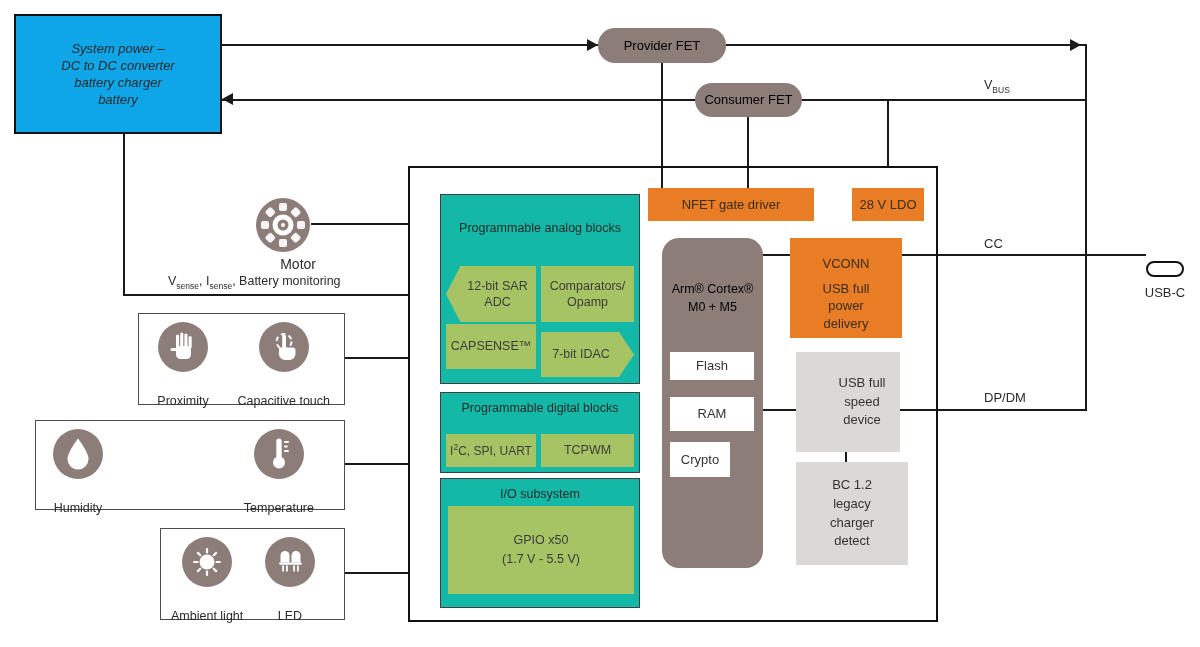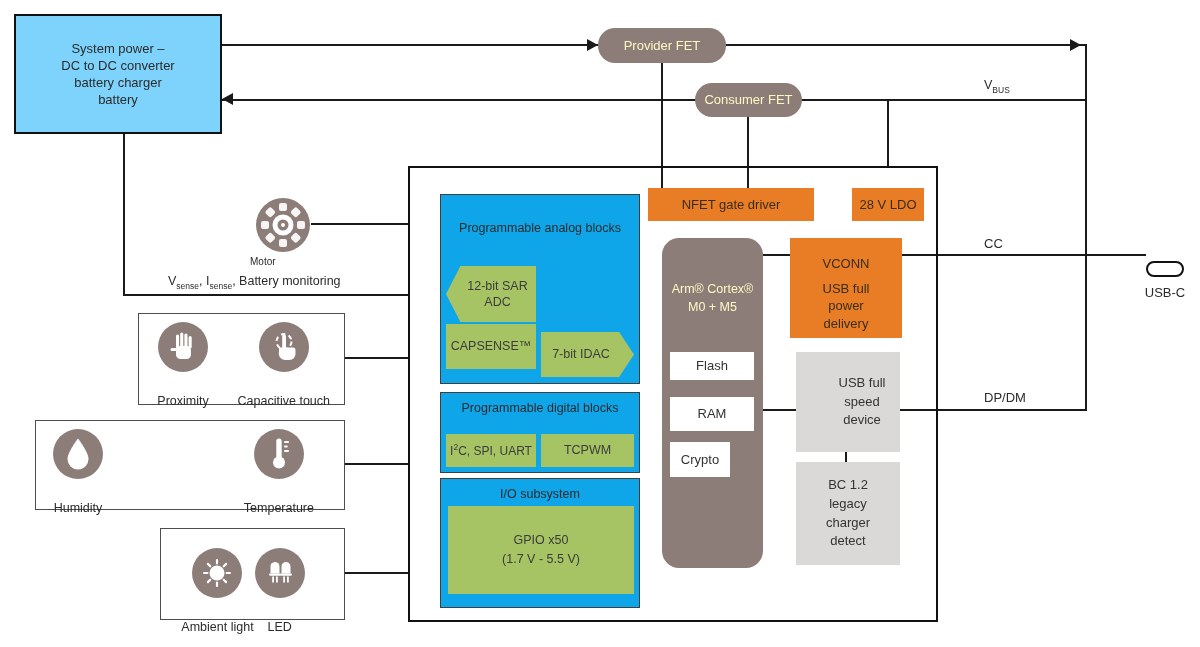--- a/index.html
+++ b/index.html
@@ -5,25 +5,25 @@
   :root{
     --orange:#e87d25; --green:#a7c465; --taupe:#8c7d79; --gray:#dbd9d7; --line:#1a1a1a;
   }
   html,body{margin:0;padding:0;}
   body{font-family:"Liberation Sans",sans-serif;color:#2b2b2b;background:#fff;}
   #diagram{position:relative;width:1200px;height:647px;background:#fff;overflow:hidden;font-size:13px;}
   .wire{position:absolute;background:var(--line);}
   .arrow-r{position:absolute;width:0;height:0;border-top:6px solid transparent;border-bottom:6px solid transparent;border-left:11px solid var(--line);}
   .arrow-l{position:absolute;width:0;height:0;border-top:6px solid transparent;border-bottom:6px solid transparent;border-right:11px solid var(--line);}
   .box{position:absolute;box-sizing:border-box;display:flex;flex-direction:column;align-items:center;justify-content:center;text-align:center;line-height:1.32;}
-  .outline{border:2px solid #111;background:#7dd3fc;}
-  .thin{border:1.5px solid #3f3f3f;background:#0ea5e9;}
+  .outline{border:2px solid #111;background:#0ea5e9;font-style:italic;}
+  .thin{border:1.5px solid #3f3f3f;background:#14b8a6;}
   .green{background:var(--green);color:#3c3c3c;}
   .orange{background:var(--orange);color:#3a2d1d;}
-  .taupe{background:var(--taupe);color:#fef9c3;border-radius:17px;}
+  .taupe{background:var(--taupe);color:#000000;border-radius:17px;}
   .graybox{background:var(--gray);color:#333;}
   .whitebox{background:#fff;color:#333;}
   .lbl{position:absolute;white-space:nowrap;}
   .title{position:absolute;left:0;right:0;text-align:center;}
   sub{font-size:8.5px;}
   sup{font-size:8.5px;}
   .sensor-group{position:absolute;border:1.5px solid #4d4d4d;box-sizing:border-box;display:flex;justify-content:space-between;align-items:flex-start;background:#fff;}
   .sensor{display:flex;flex-direction:column;align-items:center;gap:18px;font-size:12.5px;}
   .chip-border{position:absolute;box-sizing:border-box;border:2.5px solid #111;background:transparent;}
   .ctr{text-align:center;}
@@ -82,21 +82,21 @@
         <rect x="25" y="7" width="8" height="8" rx="2" transform="rotate(180 29 29)"></rect>
         <rect x="25" y="7" width="8" height="8" rx="2" transform="rotate(225 29 29)"></rect>
         <rect x="25" y="7" width="8" height="8" rx="2" transform="rotate(270 29 29)"></rect>
         <rect x="25" y="7" width="8" height="8" rx="2" transform="rotate(315 29 29)"></rect>
       </g>
       <circle cx="29" cy="29" r="10.5" fill="#fff"></circle>
       <circle cx="29" cy="29" r="5.5" fill="#8c7d79"></circle>
       <circle cx="29" cy="29" r="2" fill="#fff"></circle>
     </svg>
   </div>
-  <div class="lbl ctr" style="left:250px;top:256px;width:66px;text-align:left;font-size:10px;">Motor</div>
+  <div class="lbl ctr" style="left:250px;top:256px;width:66px;text-align:right;font-size:14px;">Motor</div>
 
   <div class="lbl" style="left:168px;top:274px;font-size:12.5px;">
     <span>V</span><sub>sense</sub><span>, </span><span>I</span><sub>sense</sub><span>, Battery monitoring</span>
   </div>
 
   <div class="sensor-group" style="left:138px;top:313px;width:207px;height:92px;padding:7px 14px 0 18px;">
     <div class="sensor">
       <span>
         <svg width="52" height="52" viewBox="0 0 52 52">
           <circle cx="26" cy="26" r="25" fill="#8c7d79"></circle>
@@ -145,21 +145,21 @@
             <rect x="31" y="13" width="5" height="2" rx="1"></rect>
             <rect x="31" y="17.5" width="3.8" height="2" rx="1"></rect>
             <rect x="31" y="22" width="5" height="2" rx="1"></rect>
           </g>
         </svg>
       </span>
       <span>Temperature</span>
     </div>
   </div>
 
-  <div class="sensor-group" style="left:160px;top:528px;width:185px;height:92px;padding:18px 28px 0 10px;justify-content:center;">
+  <div class="sensor-group" style="left:160px;top:528px;width:185px;height:92px;padding:7px 28px 0 10px;">
     <div class="sensor">
       <span>
         <svg width="52" height="52" viewBox="0 0 52 52">
           <circle cx="26" cy="26" r="25" fill="#8c7d79"></circle>
           <g fill="#fff">
             <circle cx="26" cy="26" r="7.5"></circle>
             <rect x="24.9" y="12" width="2.2" height="5.5" rx="1.1"></rect>
             <rect x="24.9" y="12" width="2.2" height="5.5" rx="1.1" transform="rotate(45 26 26)"></rect>
             <rect x="24.9" y="12" width="2.2" height="5.5" rx="1.1" transform="rotate(90 26 26)"></rect>
             <rect x="24.9" y="12" width="2.2" height="5.5" rx="1.1" transform="rotate(135 26 26)"></rect>
@@ -194,20 +194,21 @@
 
   <div class="chip-border" style="left:408px;top:166px;width:530px;height:456px;"></div>
 
   <div class="box orange" style="left:648px;top:188px;width:166px;height:33px;">NFET gate driver</div>
   <div class="box orange" style="left:852px;top:188px;width:72px;height:33px;">28 V LDO</div>
 
   <div class="thin" style="position:absolute;left:440px;top:194px;width:200px;height:190px;box-sizing:border-box;">
     <div class="title" style="top:26px;font-size:12.5px;">Programmable analog blocks</div>
   </div>
   <div class="box green" style="left:446px;top:266px;width:90px;height:56px;clip-path:polygon(0 50%,16% 0,100% 0,100% 100%,16% 100%);padding-left:13px;font-size:12.5px;">12-bit SAR ADC</div>
+  <div class="box green" style="left:541px;top:266px;width:93px;height:56px;font-size:12.5px;">Comparators/ Opamp</div>
   <div class="box green" style="left:446px;top:324px;width:90px;height:45px;font-size:12.5px;">CAPSENSE™</div>
   <div class="box green" style="left:541px;top:332px;width:93px;height:45px;clip-path:polygon(0 0,84% 0,100% 50%,84% 100%,0 100%);padding-right:13px;font-size:12.5px;">7-bit IDAC</div>
 
   <div class="thin" style="position:absolute;left:440px;top:392px;width:200px;height:81px;box-sizing:border-box;">
     <div class="title" style="top:8px;font-size:12.5px;">Programmable digital blocks</div>
   </div>
   <div class="box green" style="left:446px;top:434px;width:90px;height:33px;font-size:12px;">
     <div><span>I</span><sup>2</sup><span>C, SPI, UART</span></div>
   </div>
   <div class="box green" style="left:541px;top:434px;width:93px;height:33px;font-size:12.5px;">TCPWM</div>
@@ -228,17 +229,17 @@
   <div class="box whitebox" style="left:670px;top:397px;width:84px;height:34px;">RAM</div>
   <div class="box whitebox" style="left:670px;top:442px;width:60px;height:35px;">Crypto</div>
 
   <div class="box orange" style="left:790px;top:238px;width:112px;height:52px;">VCONN</div>
   <div class="box orange" style="left:790px;top:274px;width:112px;height:64px;">
     <div style="width:74px;">USB full power delivery</div>
   </div>
   <div class="box graybox" style="left:796px;top:352px;width:104px;height:100px;line-height:1.45;padding-left:28px;">
     <div style="width:62px;">USB full speed device</div>
   </div>
-  <div class="box graybox" style="left:796px;top:462px;width:104px;height:103px;line-height:1.45;">
+  <div class="box graybox" style="left:796px;top:462px;width:112px;height:103px;line-height:1.45;">
     <div style="width:58px;">BC 1.2 legacy charger detect</div>
   </div>
 
 </div>
 
 </body></html>

